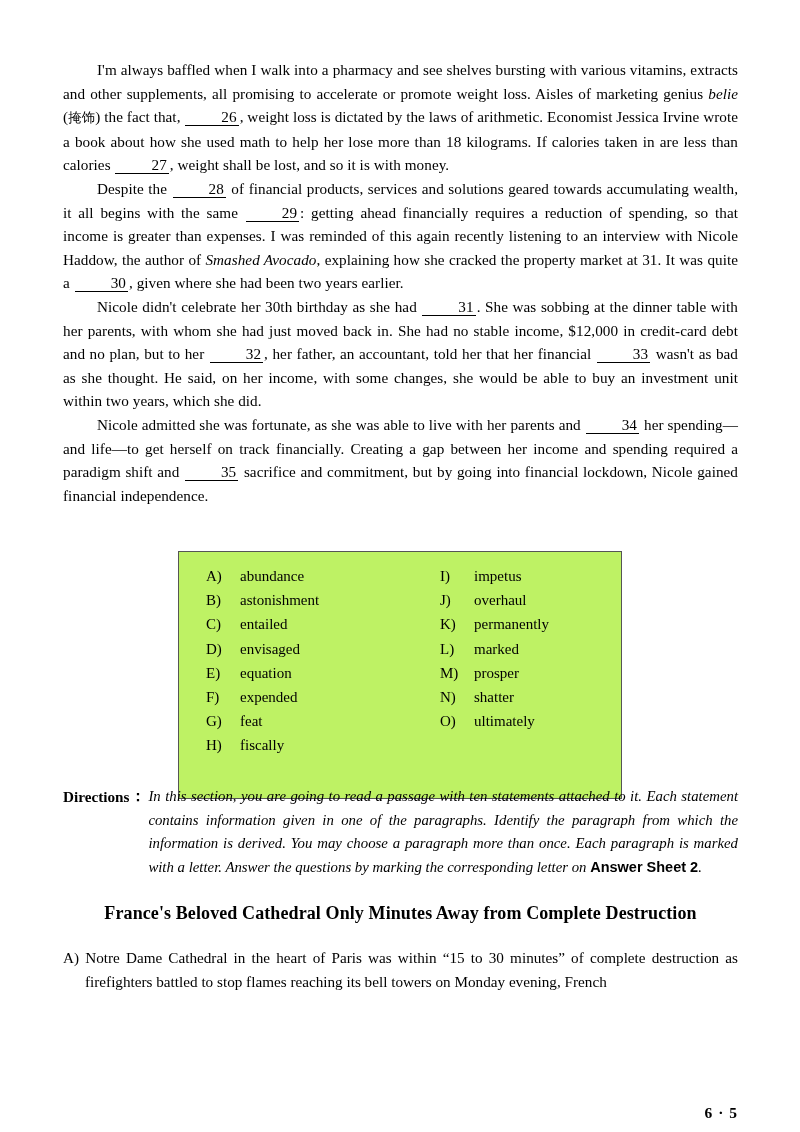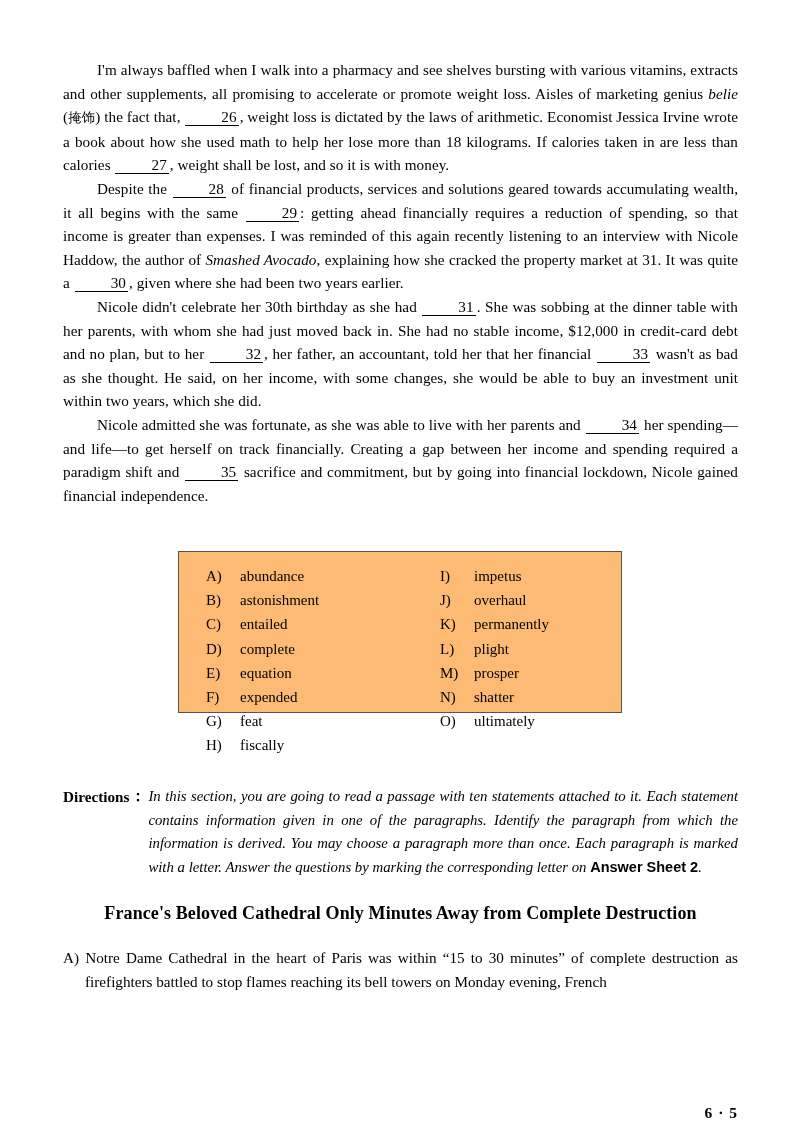--- a/index.html
+++ b/index.html
@@ -56,24 +56,24 @@
   .b-w3 { min-width: 44px; }
   .ital { font-style: italic; }
   .cjk { font-family: "DejaVu Sans", sans-serif; font-size: 13.5px; }
 
   
   .wordbank {
     position: absolute;
     left: 178px;
     top: 551px;
     width: 444px;
-    height: 162px;
+    height: 248px;
     border: 1.3px solid #555;
     box-sizing: border-box;
-    background: #fdba74;
+    background: #bef264;
   }
   .wb-inner {
     position: relative;
     width: 100%;
     height: 100%;
   }
   .wb-col {
     position: absolute;
     top: 12px;
   }
@@ -179,31 +179,31 @@
         <div class="cloze-para cont"><span>Nicole admitted she was fortunate, as she was able to live with her parents and </span><span class="blank b-w3">34</span><span> her spending—and life—to get herself on track financially. Creating a gap between her income and spending required a paradigm shift and </span><span class="blank b-w1">35</span><span> sacrifice and commitment, but by going into financial lockdown, Nicole gained financial independence.</span></div>
       </div>
   </div>
 
   <div class="wordbank">
     <div class="wb-inner">
       <div class="wb-col wb-col-left" id="wb-left">
           <div class="wb-item"><span class="wb-letter">A)</span><span class="wb-word">abundance</span></div>
           <div class="wb-item"><span class="wb-letter">B)</span><span class="wb-word">astonishment</span></div>
           <div class="wb-item"><span class="wb-letter">C)</span><span class="wb-word">entailed</span></div>
-          <div class="wb-item"><span class="wb-letter">D)</span><span class="wb-word">complete</span></div>
+          <div class="wb-item"><span class="wb-letter">D)</span><span class="wb-word">envisaged</span></div>
           <div class="wb-item"><span class="wb-letter">E)</span><span class="wb-word">equation</span></div>
           <div class="wb-item"><span class="wb-letter">F)</span><span class="wb-word">expended</span></div>
           <div class="wb-item"><span class="wb-letter">G)</span><span class="wb-word">feat</span></div>
           <div class="wb-item"><span class="wb-letter">H)</span><span class="wb-word">fiscally</span></div>
         </div>
       <div class="wb-col wb-col-right" id="wb-right">
           <div class="wb-item"><span class="wb-letter">I)</span><span class="wb-word">impetus</span></div>
           <div class="wb-item"><span class="wb-letter">J)</span><span class="wb-word">overhaul</span></div>
           <div class="wb-item"><span class="wb-letter">K)</span><span class="wb-word">permanently</span></div>
-          <div class="wb-item"><span class="wb-letter">L)</span><span class="wb-word">plight</span></div>
+          <div class="wb-item"><span class="wb-letter">L)</span><span class="wb-word">marked</span></div>
           <div class="wb-item"><span class="wb-letter">M)</span><span class="wb-word">prosper</span></div>
           <div class="wb-item"><span class="wb-letter">N)</span><span class="wb-word">shatter</span></div>
           <div class="wb-item"><span class="wb-letter">O)</span><span class="wb-word">ultimately</span></div>
         </div>
     </div>
   </div>
 
   <div class="section-b">
 
     <div class="directions-row">

